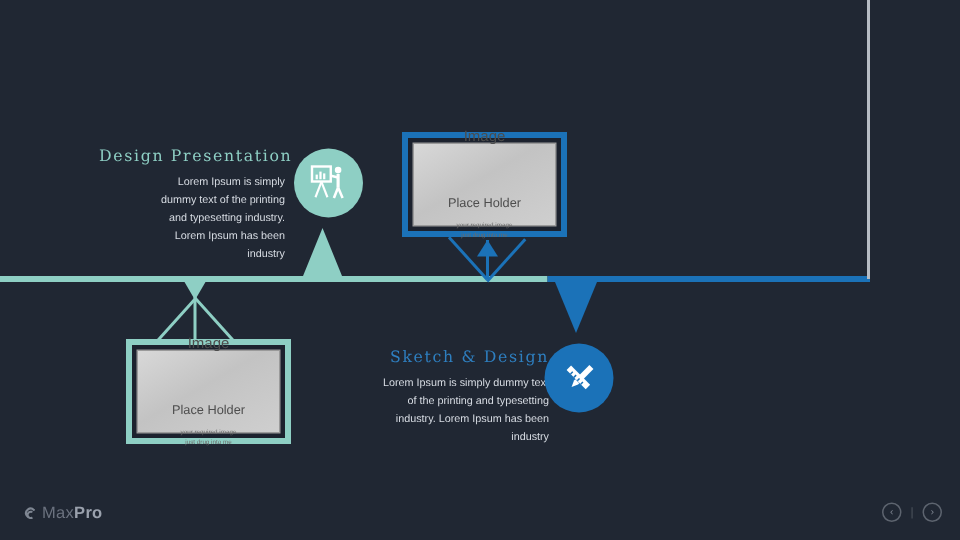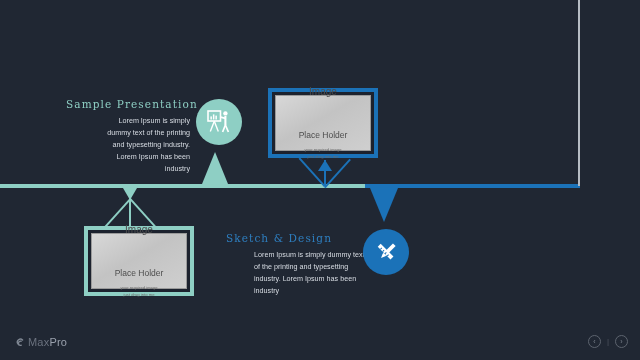--- a/index.html
+++ b/index.html
@@ -60,21 +60,21 @@
     border-bottom:11px solid #1b72b8;
   }
   .leg-b { position:absolute; background:#1b72b8; transform-origin:bottom left; }
   .leg-blue-mid { left:324px; top:160px; width:2px; height:26px; }
   .leg-blue-l   { left:324px; top:149px; width:2px; height:38px; transform:rotate(-42deg); }
   .leg-blue-r   { left:324px; top:149px; width:2px; height:38px; transform:rotate(42deg); }
 
   
   .textblock { position:absolute; }
   .tb-upper { left:66px; top:98px; width:124px; text-align:right; }
-  .tb-lower { left:226px; top:232px; width:140px; }
+  .tb-lower { left:226px; top:232px; width:140px; text-align:right; }
   .tb-title {
     font-family:"DejaVu Serif", serif;
     font-size:10.5px;
     letter-spacing:1.1px;
     margin-bottom:5px;
     white-space:nowrap;
   }
   .tb-upper .tb-title { color:#8ecfc4; }
   .tb-lower .tb-title { color:#2e7fc0; }
   .tb-body {
@@ -111,21 +111,21 @@
   .ph-rule { width:56%; height:1px; background:#a9a9a9; margin:3px 0 3px; }
   .ph-l3 { font-size:4.2px; line-height:1.45; color:#6a6a6a; text-align:center; }
 
   
   .logo {
     position:absolute; left:14px; bottom:12px;
     display:flex; align-items:center; gap:3px;
     color:#6b727f;
   }
   .logo-text { font-size:11px; letter-spacing:.2px; }
-  .logo-text b { color:#9aa1ad; font-weight:normal; }
+  .logo-text b { color:#9aa1ad; font-weight:bold; }
   .nav {
     position:absolute; right:12px; bottom:12px;
     display:flex; align-items:center; gap:6px;
   }
   .nav-btn {
     width:13px; height:13px; border-radius:50%;
     border:1px solid #5d646f; color:#7d8490;
     font-size:7px; display:flex; align-items:center; justify-content:center;
   }
   .nav-sep { color:#4e555f; font-size:8px; }
@@ -145,21 +145,21 @@
   <div class="leg leg-teal-mid"></div>
   <div class="leg leg-teal-l"></div>
   <div class="leg leg-teal-r"></div>
 
   <div class="notch-blue"></div>
   <div class="leg-b leg-blue-mid"></div>
   <div class="leg-b leg-blue-l"></div>
   <div class="leg-b leg-blue-r"></div>
 
   <div class="textblock tb-upper">
-    <div class="tb-title">Sample Presentation</div>
+    <div class="tb-title">Design Presentation</div>
     <div class="tb-body">Lorem Ipsum is simply dummy text of the printing and typesetting industry. Lorem Ipsum has been industry</div>
   </div>
 
   <div class="badge badge-teal">
     <svg width="26" height="26" viewBox="0 0 26 26">
       <rect x="2" y="2" width="12.5" height="10" fill="none" stroke="#fff" stroke-width="1.6"></rect>
       <rect x="4.4" y="7.4" width="1.5" height="3.1" fill="#fff"></rect>
       <rect x="6.9" y="5.4" width="1.5" height="5.1" fill="#fff"></rect>
       <rect x="9.4" y="6.6" width="1.5" height="3.9" fill="#fff"></rect>
       <path d="M8.3 12.2 L4.3 22.5" stroke="#fff" stroke-width="1.4" fill="none"></path>

